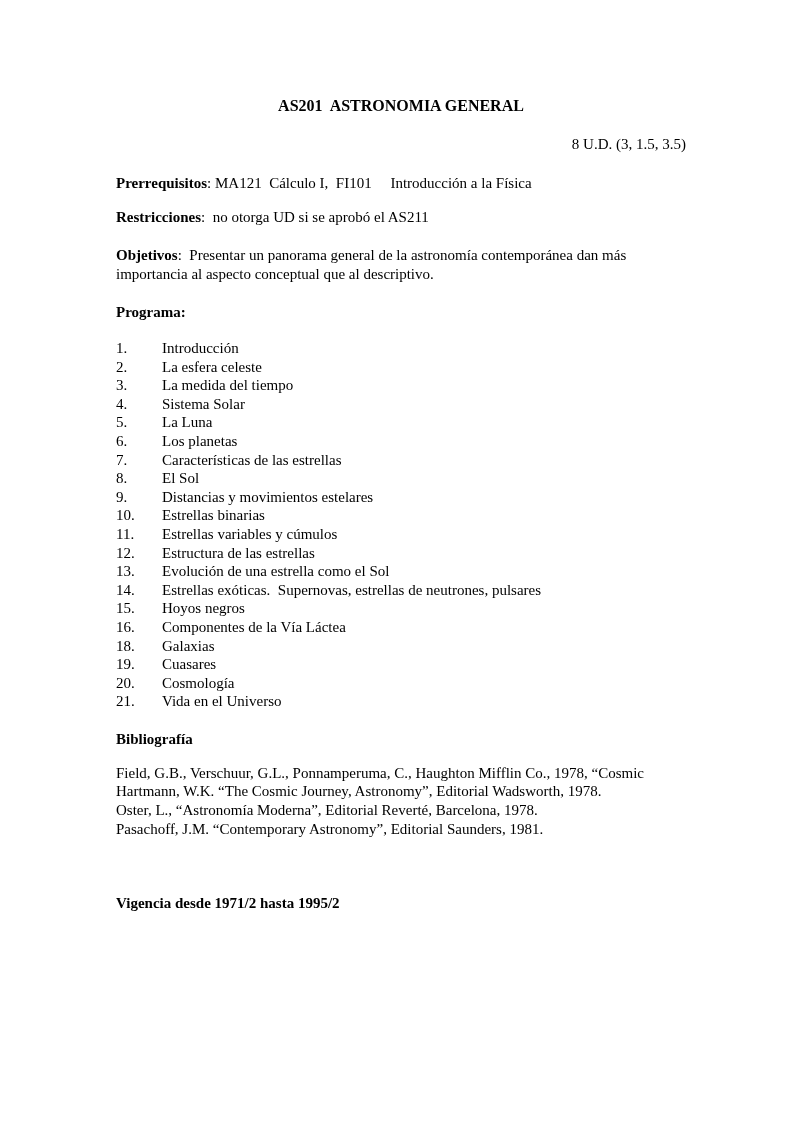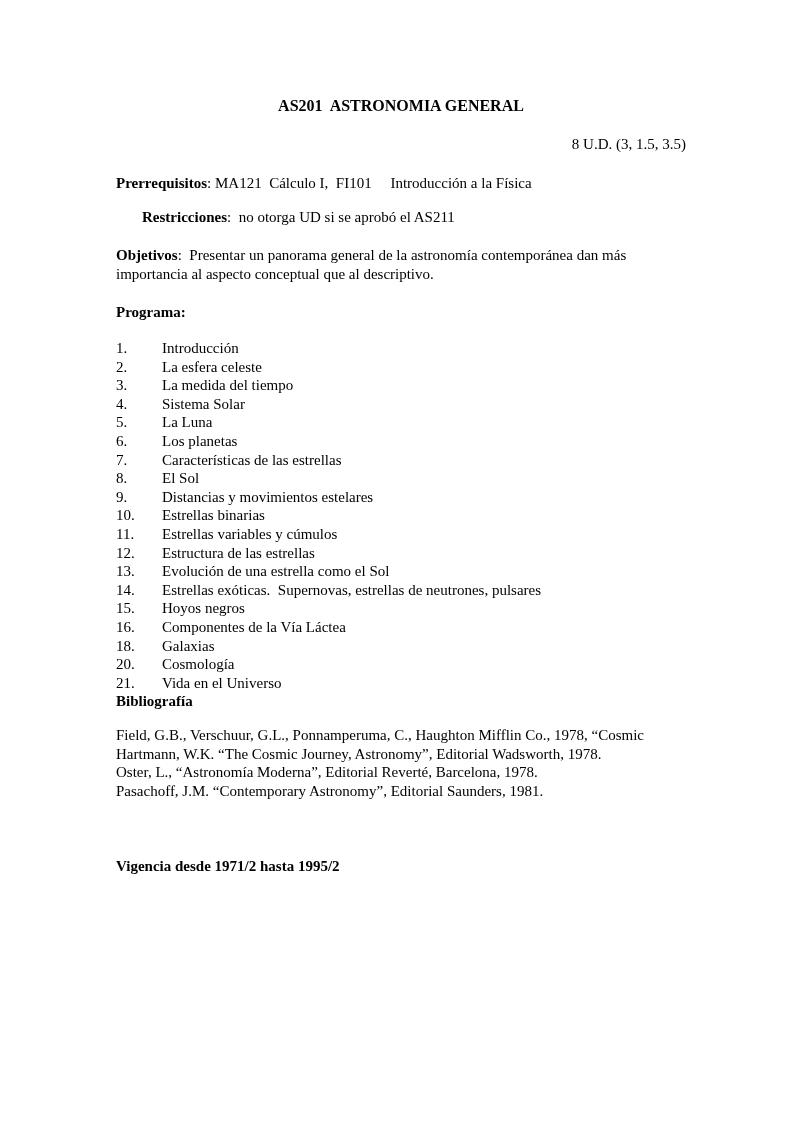--- a/index.html
+++ b/index.html
@@ -32,21 +32,21 @@
   }
   .credits-line {
     text-align: right;
     line-height: 19px;
     margin-top: 19px;
   }
   .field-line {
     line-height: 19px;
   }
   .prereq-line   { margin-top: 20px; }
-  .restric-line  { margin-top: 15px; margin-left: 26px; }
+  .restric-line  { margin-top: 15px; }
   .objectives-para {
     margin-top: 19px;
     line-height: 19px;
   }
   .field-label { font-weight: bold; }
 
   .program-heading {
     font-weight: bold;
     margin-top: 19px;
     line-height: 19px;
@@ -59,20 +59,21 @@
     line-height: 18.6px;
   }
   .prog-num {
     width: 46px;
     flex: 0 0 46px;
   }
   .prog-text { flex: 1; }
 
   .bib-heading {
     font-weight: bold;
+    margin-top: 19px;
     line-height: 19px;
   }
   .bib-block {
     margin-top: 15px;
     font-family: Liberation Serif, serif;
   }
   .bib-line {
     margin: 0;
     line-height: 18.6px;
   }
@@ -164,20 +165,24 @@
         <span class="prog-num pre">15.</span>
         <span class="prog-text pre">Hoyos negros</span>
       </div>
     <div class="prog-row">
         <span class="prog-num pre">16.</span>
         <span class="prog-text pre">Componentes de la Vía Láctea</span>
       </div>
     <div class="prog-row">
         <span class="prog-num pre">18.</span>
         <span class="prog-text pre">Galaxias</span>
+      </div>
+    <div class="prog-row">
+        <span class="prog-num pre">19.</span>
+        <span class="prog-text pre">Cuasares</span>
       </div>
     <div class="prog-row">
         <span class="prog-num pre">20.</span>
         <span class="prog-text pre">Cosmología</span>
       </div>
     <div class="prog-row">
         <span class="prog-num pre">21.</span>
         <span class="prog-text pre">Vida en el Universo</span>
       </div>
   </div>

